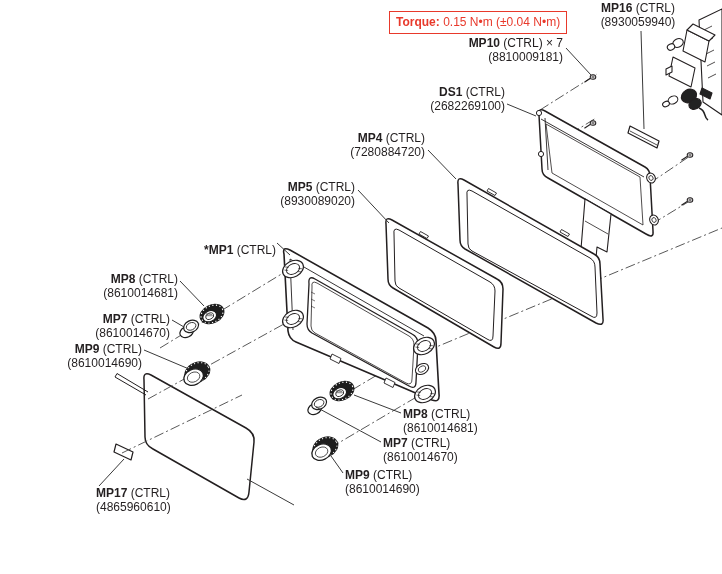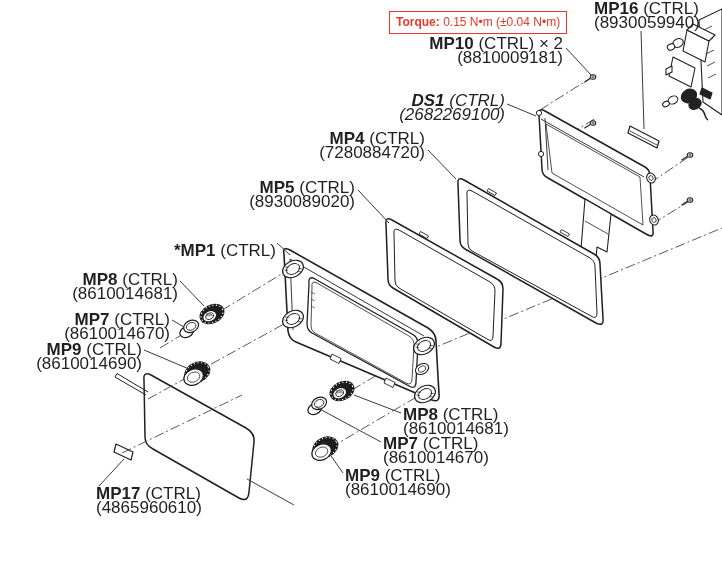--- a/index.html
+++ b/index.html
@@ -1,19 +1,19 @@
 <!DOCTYPE html>
 <html><head>
 <meta charset="utf-8">
 <style>
   html,body{margin:0;padding:0;background:#fff;}
   .stage{position:relative;width:722px;height:574px;background:#ffffff;overflow:hidden;
          font-family:"Liberation Sans",sans-serif;}
   .stage svg{position:absolute;left:0;top:0;}
-  .callout{position:absolute;font-size:17px;line-height:13.5px;color:#231f20;white-space:nowrap;}
+  .callout{position:absolute;font-size:12px;line-height:13.5px;color:#231f20;white-space:nowrap;}
   .callout .pid{font-weight:700;}
   .callout.r{text-align:right;}
   .callout.c{text-align:center;}
   .torque{position:absolute;left:389px;top:11px;border:1.6px solid #e8392b;color:#e8392b;
           background:#fff;font-size:12px;line-height:15px;padding:3px 6px;white-space:nowrap;}
   .torque .pid{font-weight:700;}
 </style>
 </head>
 <body>
 
@@ -201,25 +201,25 @@
     <span class="pid">Torque:</span>
     <span>0.15 N•m (±0.04 N•m)</span>
   </div>
 
   <div class="callout c" style="left:594px;top:2px;width:88px;">
     <div><span class="pid">MP16</span><span> (CTRL)</span></div>
     <div>(8930059940)</div>
   </div>
 
   <div class="callout r" style="right:159px;top:37px;">
-    <div><span class="pid">MP10</span><span> (CTRL) × 2</span></div>
+    <div><span class="pid">MP10</span><span> (CTRL) × 7</span></div>
     <div>(8810009181)</div>
   </div>
 
-  <div class="callout r" style="right:217px;top:94px;font-style:italic;">
+  <div class="callout r" style="right:217px;top:86px;">
     <div><span class="pid">DS1</span><span> (CTRL)</span></div>
     <div>(2682269100)</div>
   </div>
 
   <div class="callout r" style="right:297px;top:132px;">
     <div><span class="pid">MP4</span><span> (CTRL)</span></div>
     <div>(7280884720)</div>
   </div>
 
   <div class="callout r" style="right:367px;top:181px;">

